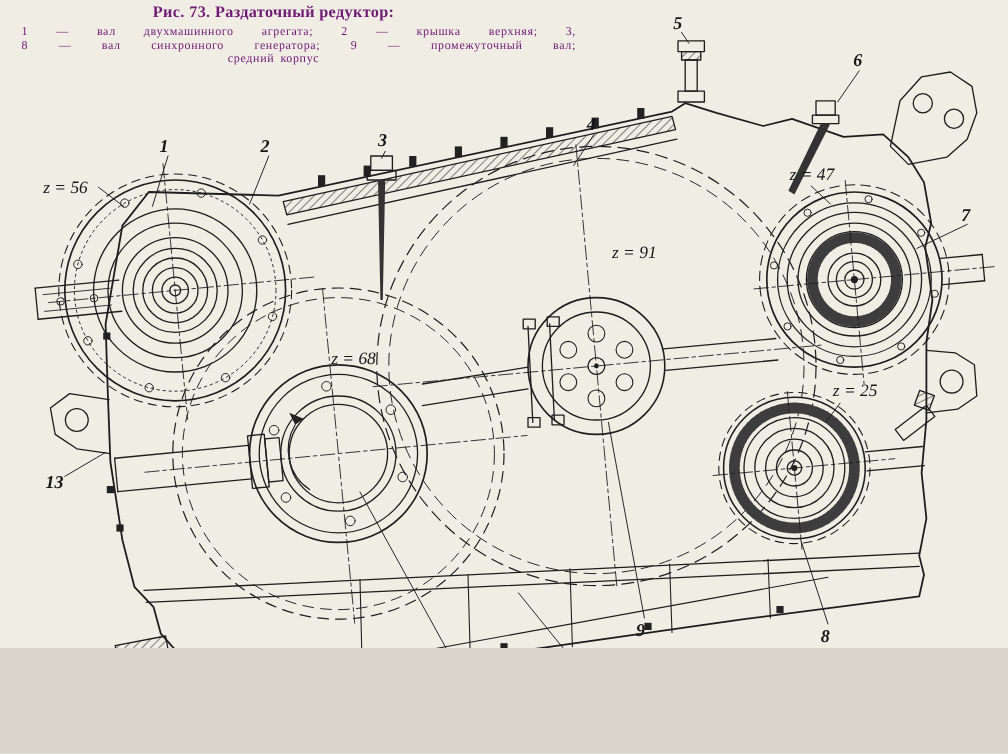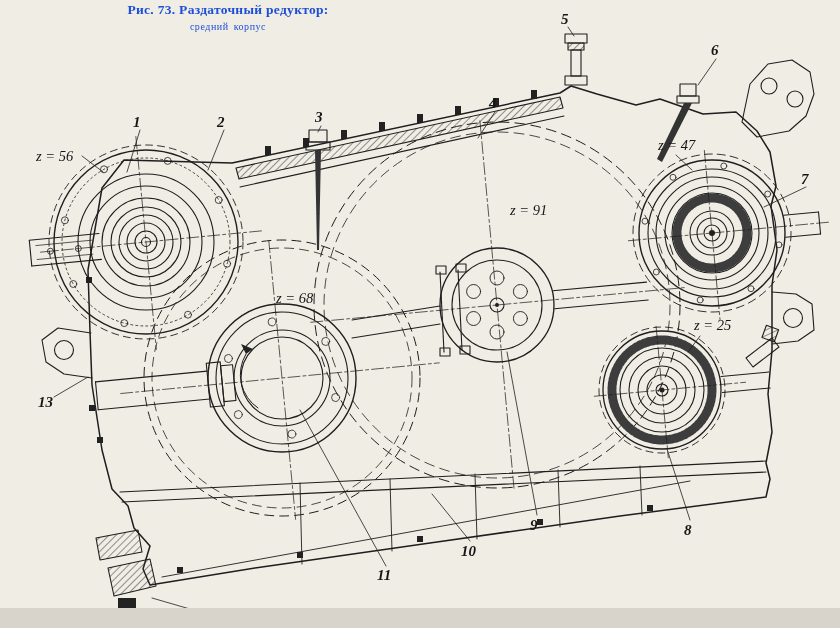--- a/index.html
+++ b/index.html
@@ -1,20 +1,20 @@
 <!DOCTYPE html>
 <html><head>
 <meta charset="utf-8">
 <style>
   html,body{margin:0;padding:0;background:#d8d4cc;}
   .page{
-    position:relative;width:840px;height:608px;overflow:hidden;
+    position:relative;width:840px;height:540px;overflow:hidden;
     background:#f0ede5;
     font-family:"Liberation Serif", serif;
-    color:#1d4ed8;
+    color:#701a75;
   }
   .drawing-svg{position:absolute;left:0;top:0;}
   .caption{
     position:absolute;left:18px;top:2px;width:462px;z-index:5;
   }
   .caption-title{
     width:420px;text-align:center;font-size:13.5px;font-weight:700;
     letter-spacing:.3px;margin-bottom:3px;
   }
   .legend-line{
@@ -29,20 +29,22 @@
   svg text.gearlabel{font-size:14.5px;}
 </style>
 </head>
 <body>
 
 <div class="page">
 
   <div class="caption">
     <div class="caption-title">Рис. 73. Раздаточный редуктор:</div>
     <div>
+      <div class="legend-line">1 — вал двухмашинного агрегата; 2 — крышка верхняя; 3,</div>
+      <div class="legend-line">8 — вал синхронного генератора; 9 — промежуточный вал;</div>
       <div class="legend-line last">средний корпус</div>
     </div>
   </div>
 
   <svg class="drawing-svg" width="840" height="628" viewBox="0 0 840 628">
     <defs>
       <pattern id="hatch" patternUnits="userSpaceOnUse" width="5" height="5" patternTransform="rotate(45)">
         <line x1="0" y1="0" x2="0" y2="5" stroke="#2c2c2c" stroke-width="1"></line>
       </pattern>
     </defs>

